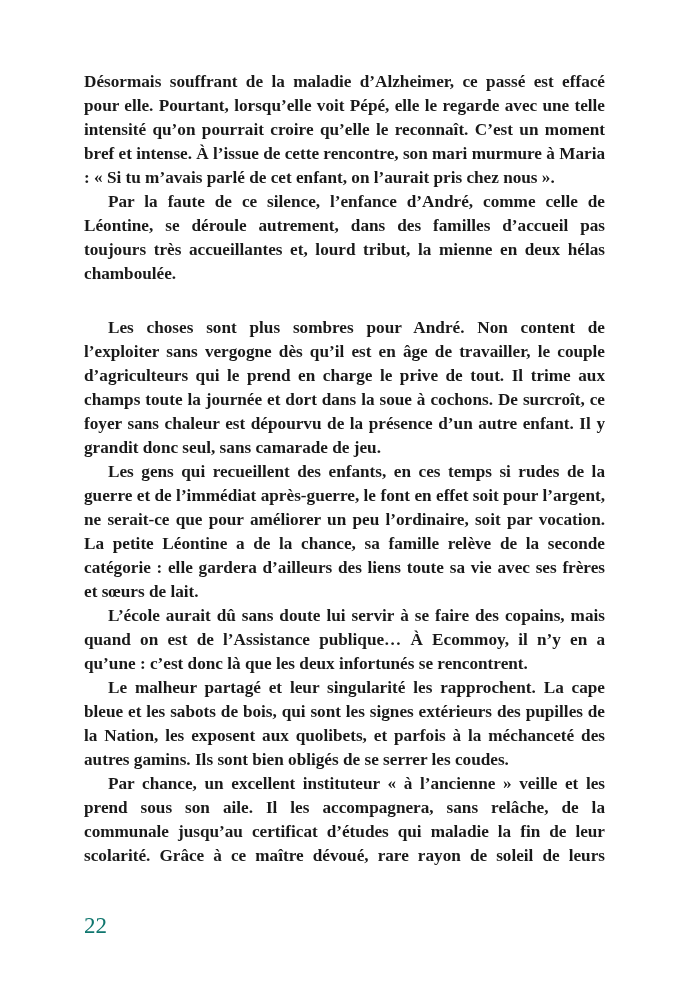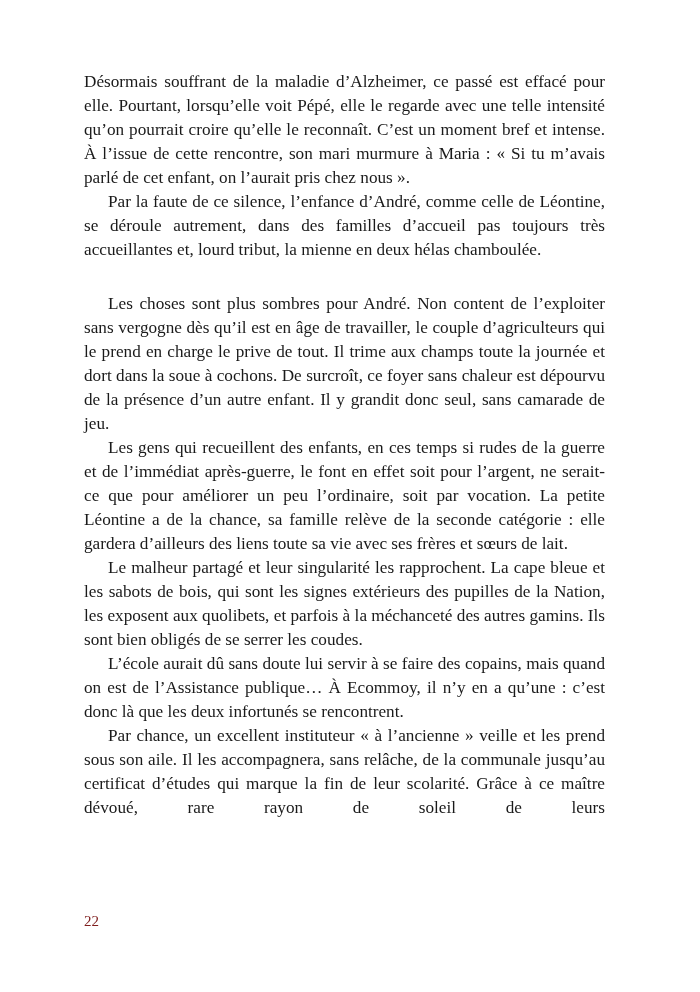--- a/index.html
+++ b/index.html
@@ -1,37 +1,37 @@
 <!DOCTYPE html>
 <html><head>
 <meta charset="utf-8">
 <style>
   html, body { margin: 0; padding: 0; background: #ffffff; }
   body { width: 700px; height: 992px; position: relative; overflow: hidden; }
   .page {
     position: absolute; left: 84px; top: 70px; width: 521px;
     font-family: "Liberation Serif", serif;
-    font-size: 17.2px; line-height: 24px; color: #1a1a1a;
+    font-size: 17.2px; line-height: 24px; color: #1a1a1a; font-weight: bold;
   }
   .page p { margin: 0; text-align: justify; text-indent: 24px; }
   .page p.noindent { text-indent: 0; }
   .page p.last-justified { text-align-last: justify; }
   .section-gap { height: 30px; }
   .folio {
     position: absolute; left: 84px; top: 913px;
-    font-family: "Liberation Serif", serif; font-size: 15px; color: #7f1d1d;
+    font-family: "Liberation Serif", serif; font-size: 23px; color: #0f766e;
   }
 </style>
 </head>
 <body>
 
 <div class="page">
   <p class="noindent">Désormais souffrant de la maladie d’Alzheimer, ce passé est effacé pour elle. Pourtant, lorsqu’elle voit Pépé, elle le regarde avec une telle intensité qu’on pourrait croire qu’elle le reconnaît. C’est un moment bref et intense. À l’issue de cette rencontre, son mari murmure à Maria : « Si tu m’avais parlé de cet enfant, on l’aurait pris chez nous ».</p>
   <p>Par la faute de ce silence, l’enfance d’André, comme celle de Léontine, se déroule autrement, dans des familles d’accueil pas toujours très accueillantes et, lourd tribut, la mienne en deux hélas chamboulée.</p>
   <div class="section-gap"></div>
   <p>Les choses sont plus sombres pour André. Non content de l’exploiter sans vergogne dès qu’il est en âge de travailler, le couple d’agriculteurs qui le prend en charge le prive de tout. Il trime aux champs toute la journée et dort dans la soue à cochons. De surcroît, ce foyer sans chaleur est dépourvu de la présence d’un autre enfant. Il y grandit donc seul, sans camarade de jeu.</p>
   <p>Les gens qui recueillent des enfants, en ces temps si rudes de la guerre et de l’immédiat après-guerre, le font en effet soit pour l’argent, ne serait-ce que pour améliorer un peu l’ordinaire, soit par vocation. La petite Léontine a de la chance, sa famille relève de la seconde catégorie : elle gardera d’ailleurs des liens toute sa vie avec ses frères et sœurs de lait.</p>
+  <p>L’école aurait dû sans doute lui servir à se faire des copains, mais quand on est de l’Assistance publique… À Ecommoy, il n’y en a qu’une : c’est donc là que les deux infortunés se rencontrent.</p>
   <p>Le malheur partagé et leur singularité les rapprochent. La cape bleue et les sabots de bois, qui sont les signes extérieurs des pupilles de la Nation, les exposent aux quolibets, et parfois à la méchanceté des autres gamins. Ils sont bien obligés de se serrer les coudes.</p>
-  <p>L’école aurait dû sans doute lui servir à se faire des copains, mais quand on est de l’Assistance publique… À Ecommoy, il n’y en a qu’une : c’est donc là que les deux infortunés se rencontrent.</p>
-  <p class="last-justified">Par chance, un excellent instituteur « à l’ancienne » veille et les prend sous son aile. Il les accompagnera, sans relâche, de la communale jusqu’au certificat d’études qui marque la fin de leur scolarité. Grâce à ce maître dévoué, rare rayon de soleil de leurs</p>
+  <p class="last-justified">Par chance, un excellent instituteur « à l’ancienne » veille et les prend sous son aile. Il les accompagnera, sans relâche, de la communale jusqu’au certificat d’études qui maladie la fin de leur scolarité. Grâce à ce maître dévoué, rare rayon de soleil de leurs</p>
 </div>
 
 <div class="folio">22</div>
 
 </body></html>

